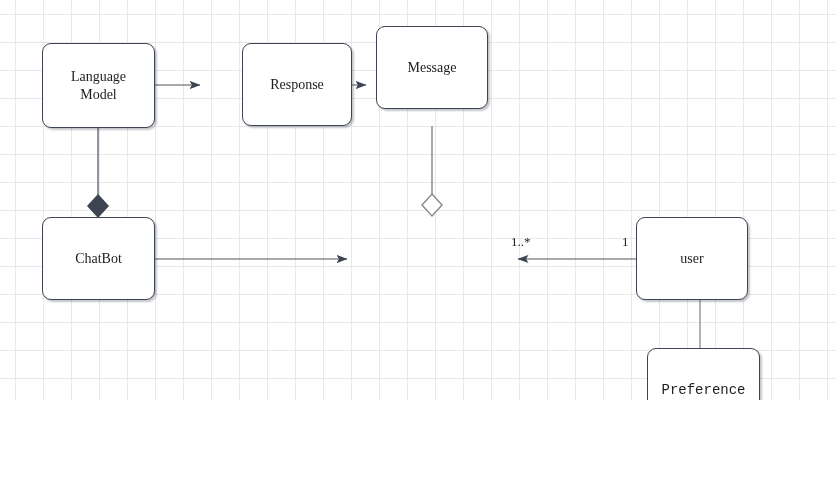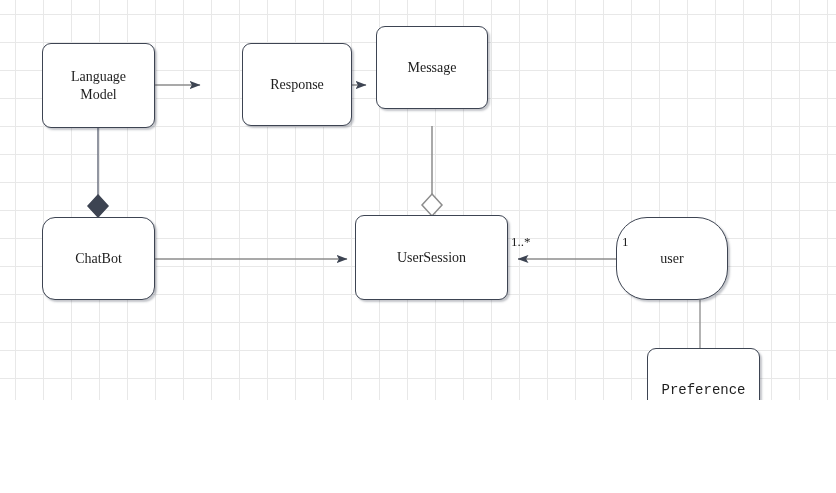--- a/index.html
+++ b/index.html
@@ -108,29 +108,26 @@
   </div>
 
   <div class="node" style="left:210px; top:43px; width:110px; height:83px;margin-left:32px;">
     <span class="node-label">Response</span>
   </div>
 
   <div class="node" style="left:376px; top:26px; width:112px; height:83px;">
     <span class="node-label">Message</span>
   </div>
 
-  <div class="node" style="left:42px; top:217px; width:113px; height:83px;border-radius:13px;">
+  <div class="node" style="left:42px; top:217px; width:113px; height:83px;">
     <span class="node-label">ChatBot</span>
   </div>
 
-  <div class="node" style="left:355px; top:215px; width:153px; height:85px;">
-    <span class="node-label">UserSession</span>
-  </div>
 
-  <div class="node" style="left:616px; top:217px; width:112px; height:83px;border-radius:31px;">
+  <div class="node" style="left:636px; top:217px; width:112px; height:83px;">
     <span class="node-label">user</span>
   </div>
 
   <div class="node" style="left:647px; top:348px; width:113px; height:85px;font-family:Liberation Mono, monospace;">
     <span class="node-label">Preference</span>
   </div>
 
   <div class="mult" style="left:511px; top:234px;">1..*</div>
 
   <div class="mult" style="left:622px; top:234px;">1</div>

